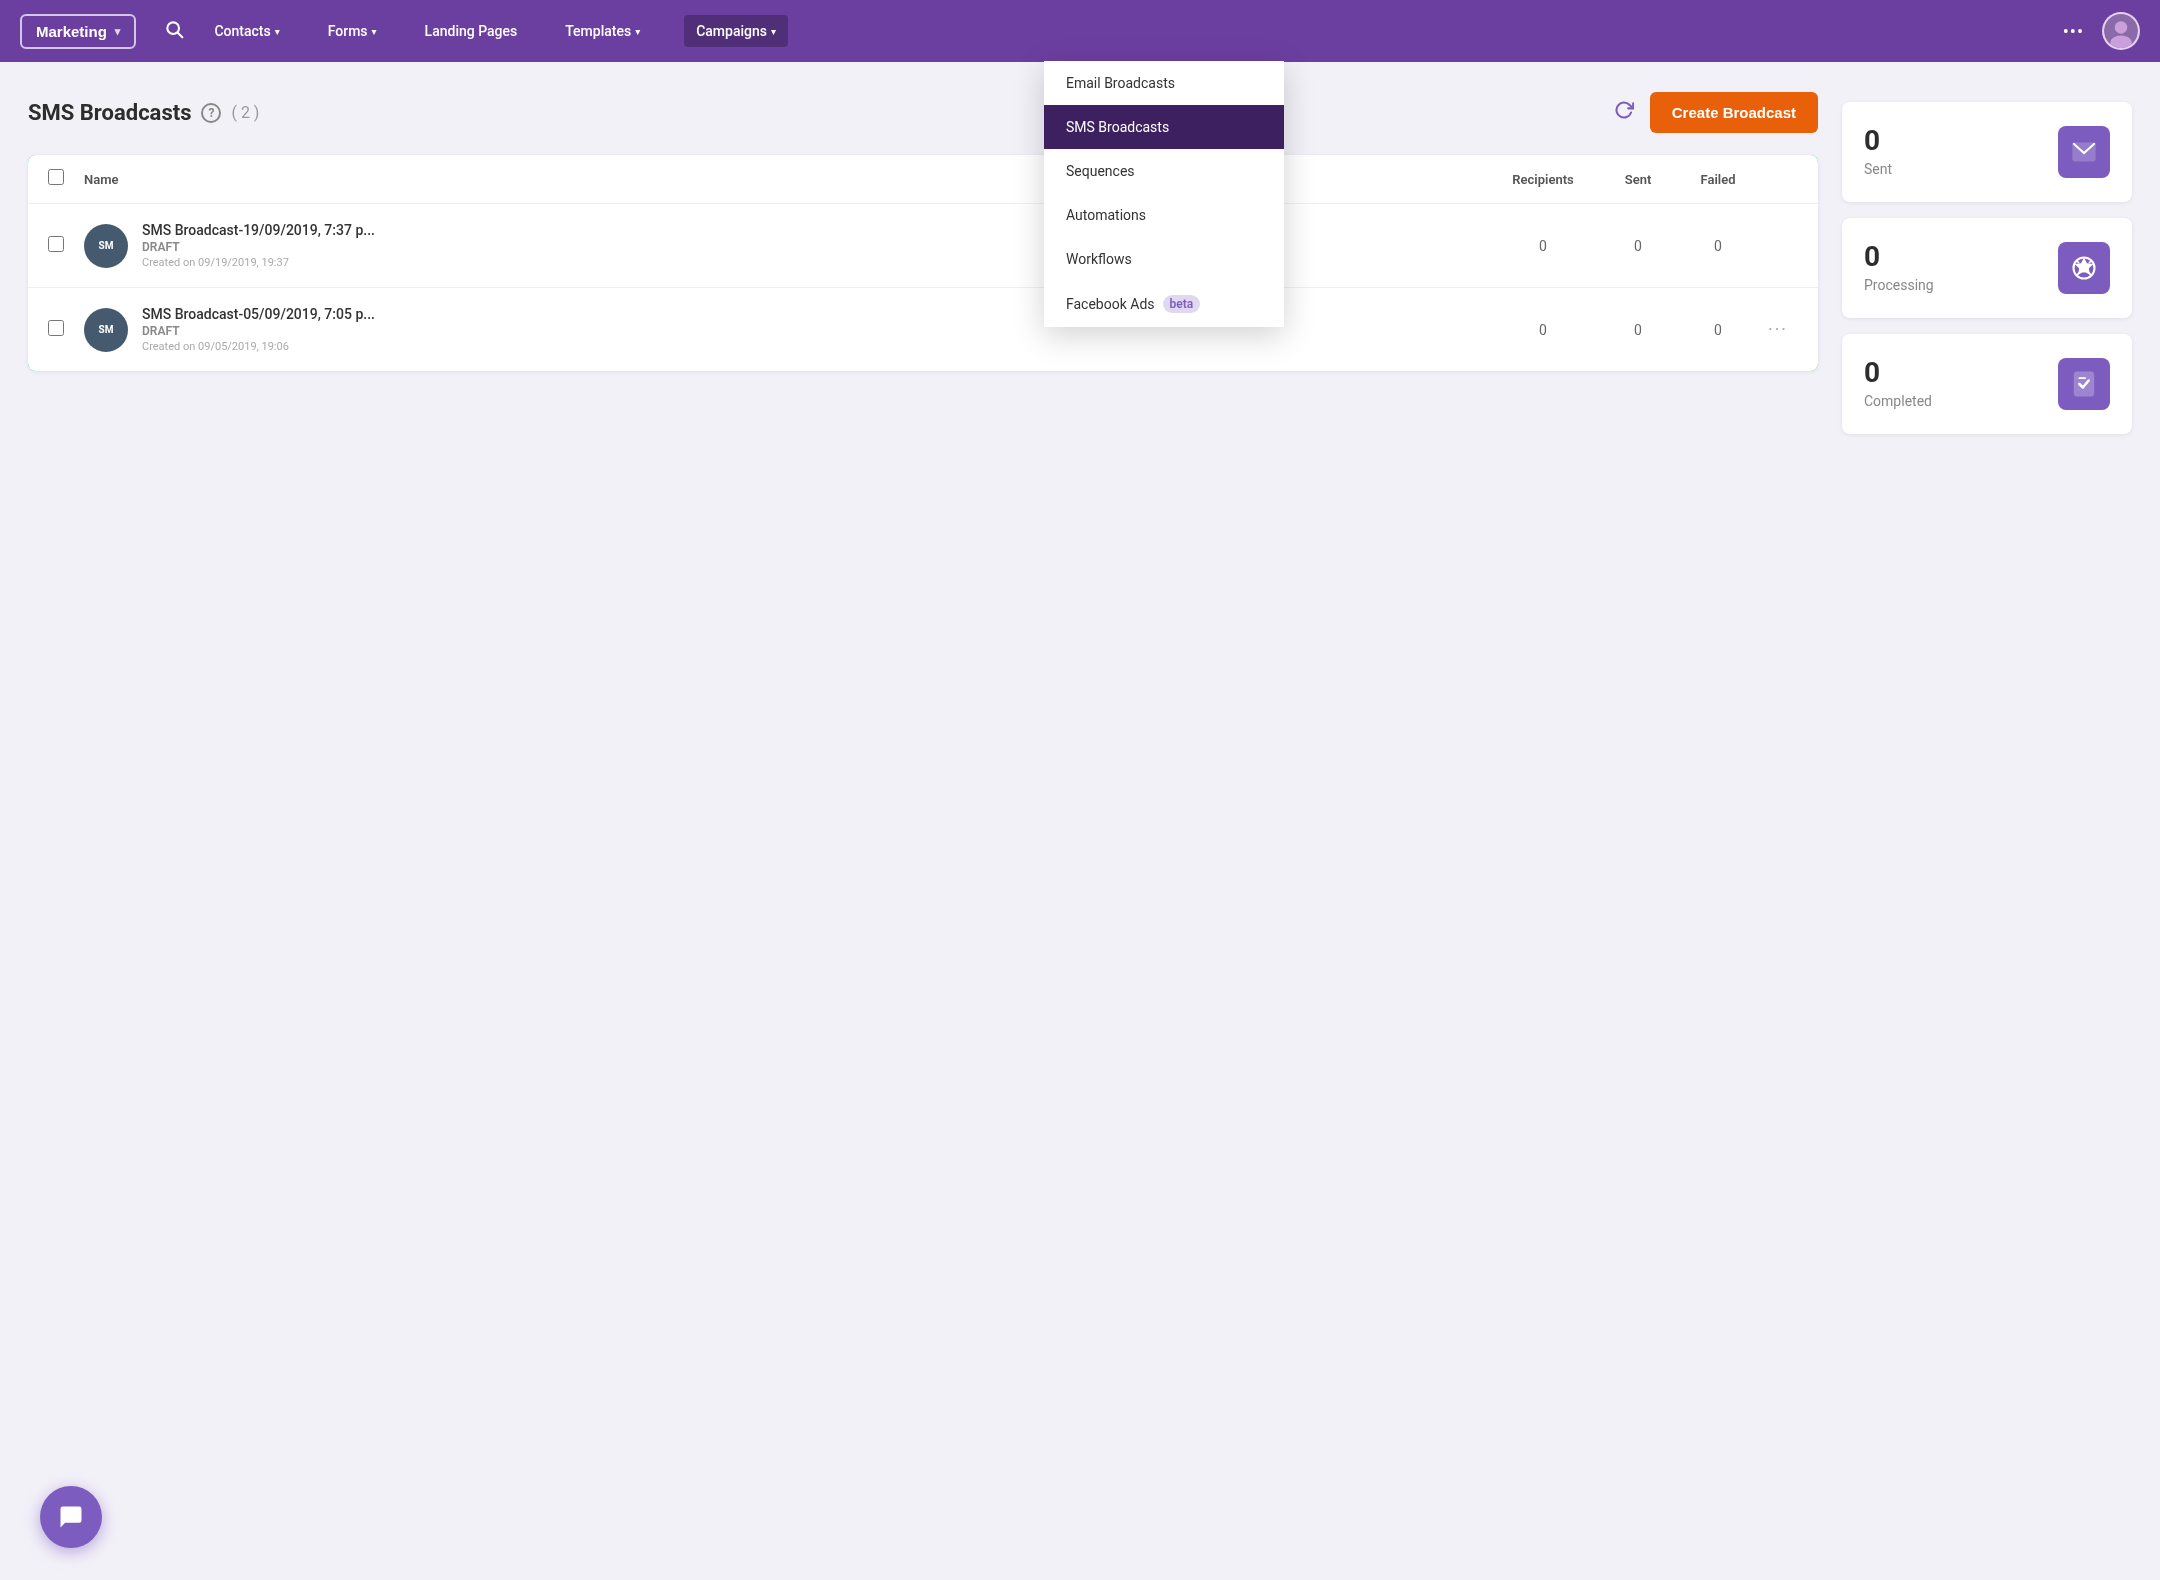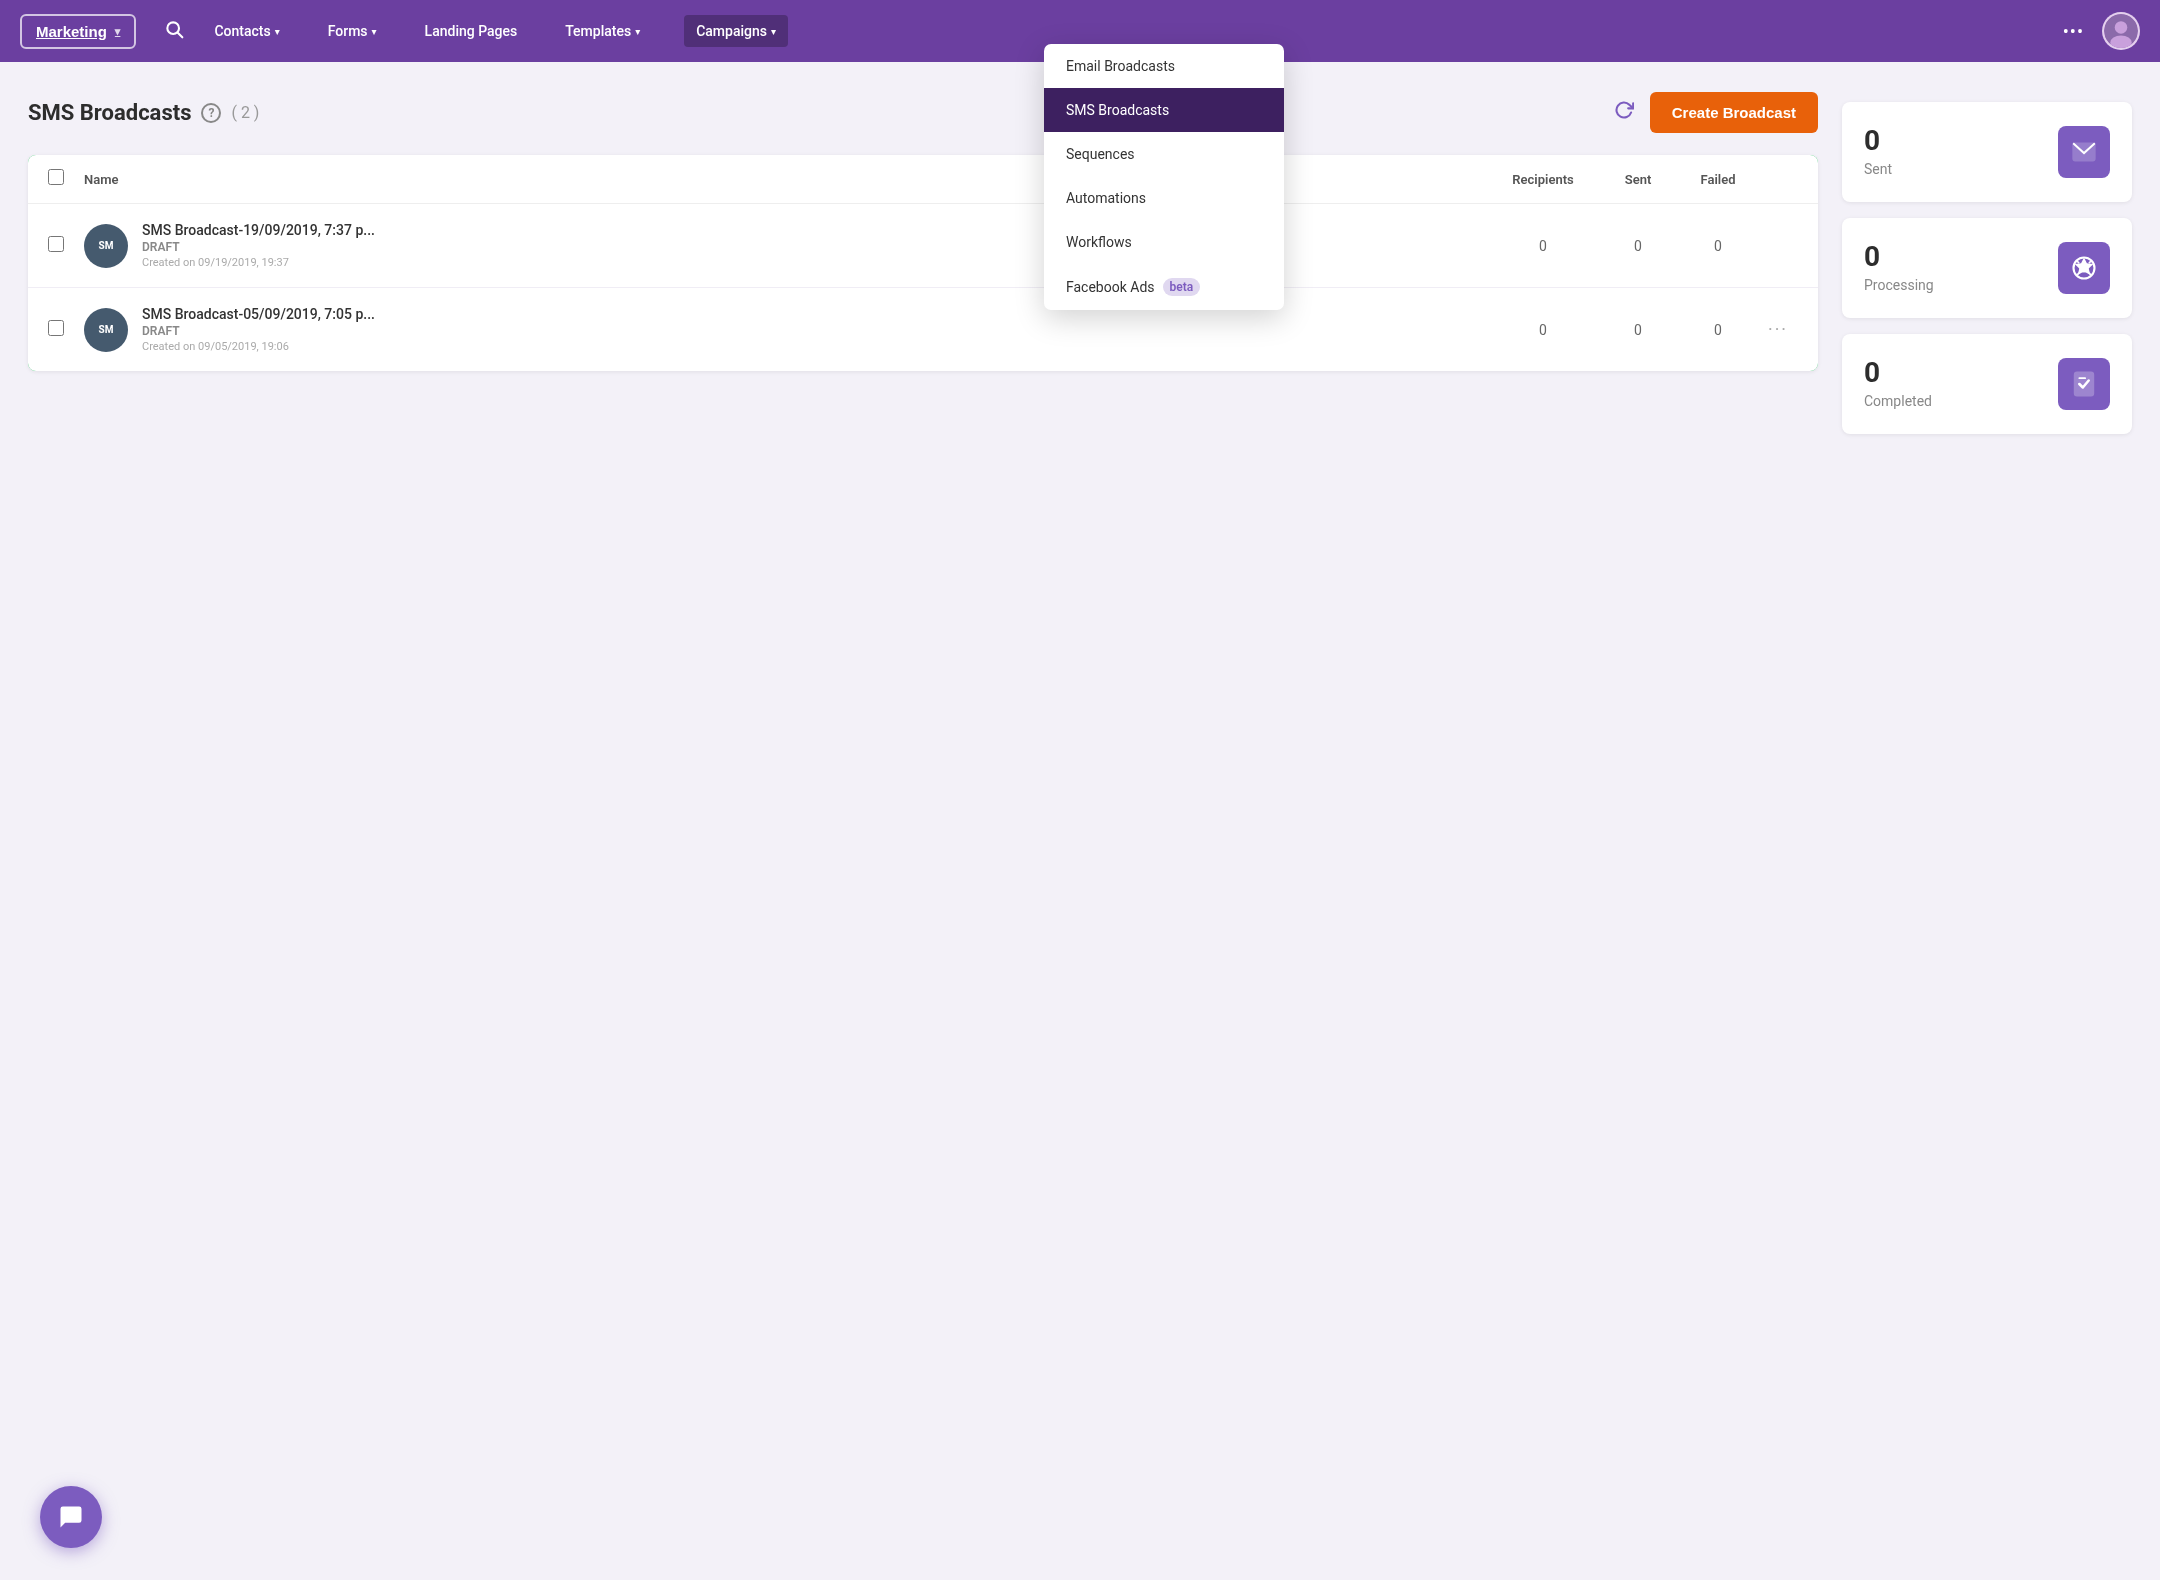--- a/index.html
+++ b/index.html
@@ -21,21 +21,20 @@
       border: 2px solid rgba(255,255,255,0.7);
       border-radius: 6px;
       color: #fff;
       font-size: 15px;
       font-weight: 600;
       padding: 7px 14px;
       display: flex;
       align-items: center;
       gap: 8px;
       cursor: pointer;
-      text-decoration: underline;
     }
     .nav-brand .chevron { font-size: 11px; opacity: 0.8; }
     .nav-search {
       margin-left: 14px;
       color: #fff;
       font-size: 20px;
       cursor: pointer;
       padding: 6px;
     }
     .nav-links {
@@ -76,25 +75,25 @@
       align-items: center;
       justify-content: center;
       color: #6b3fa0;
       font-weight: 700;
       font-size: 14px;
       cursor: pointer;
       border: 2px solid rgba(255,255,255,0.5);
     }
     .campaigns-dropdown {
       position: absolute;
-      top: 44px;
+      top: 61px;
       left: 50%;
       transform: translateX(-15%);
       background: #fff;
-      border-radius: 7px;
+      border-radius: 0;
       box-shadow: 0 8px 30px rgba(0,0,0,0.18);
       min-width: 240px;
       z-index: 200;
       overflow: hidden;
     }
     .dropdown-item {
       padding: 14px 22px;
       font-size: 14px;
       color: #333;
       cursor: pointer;

